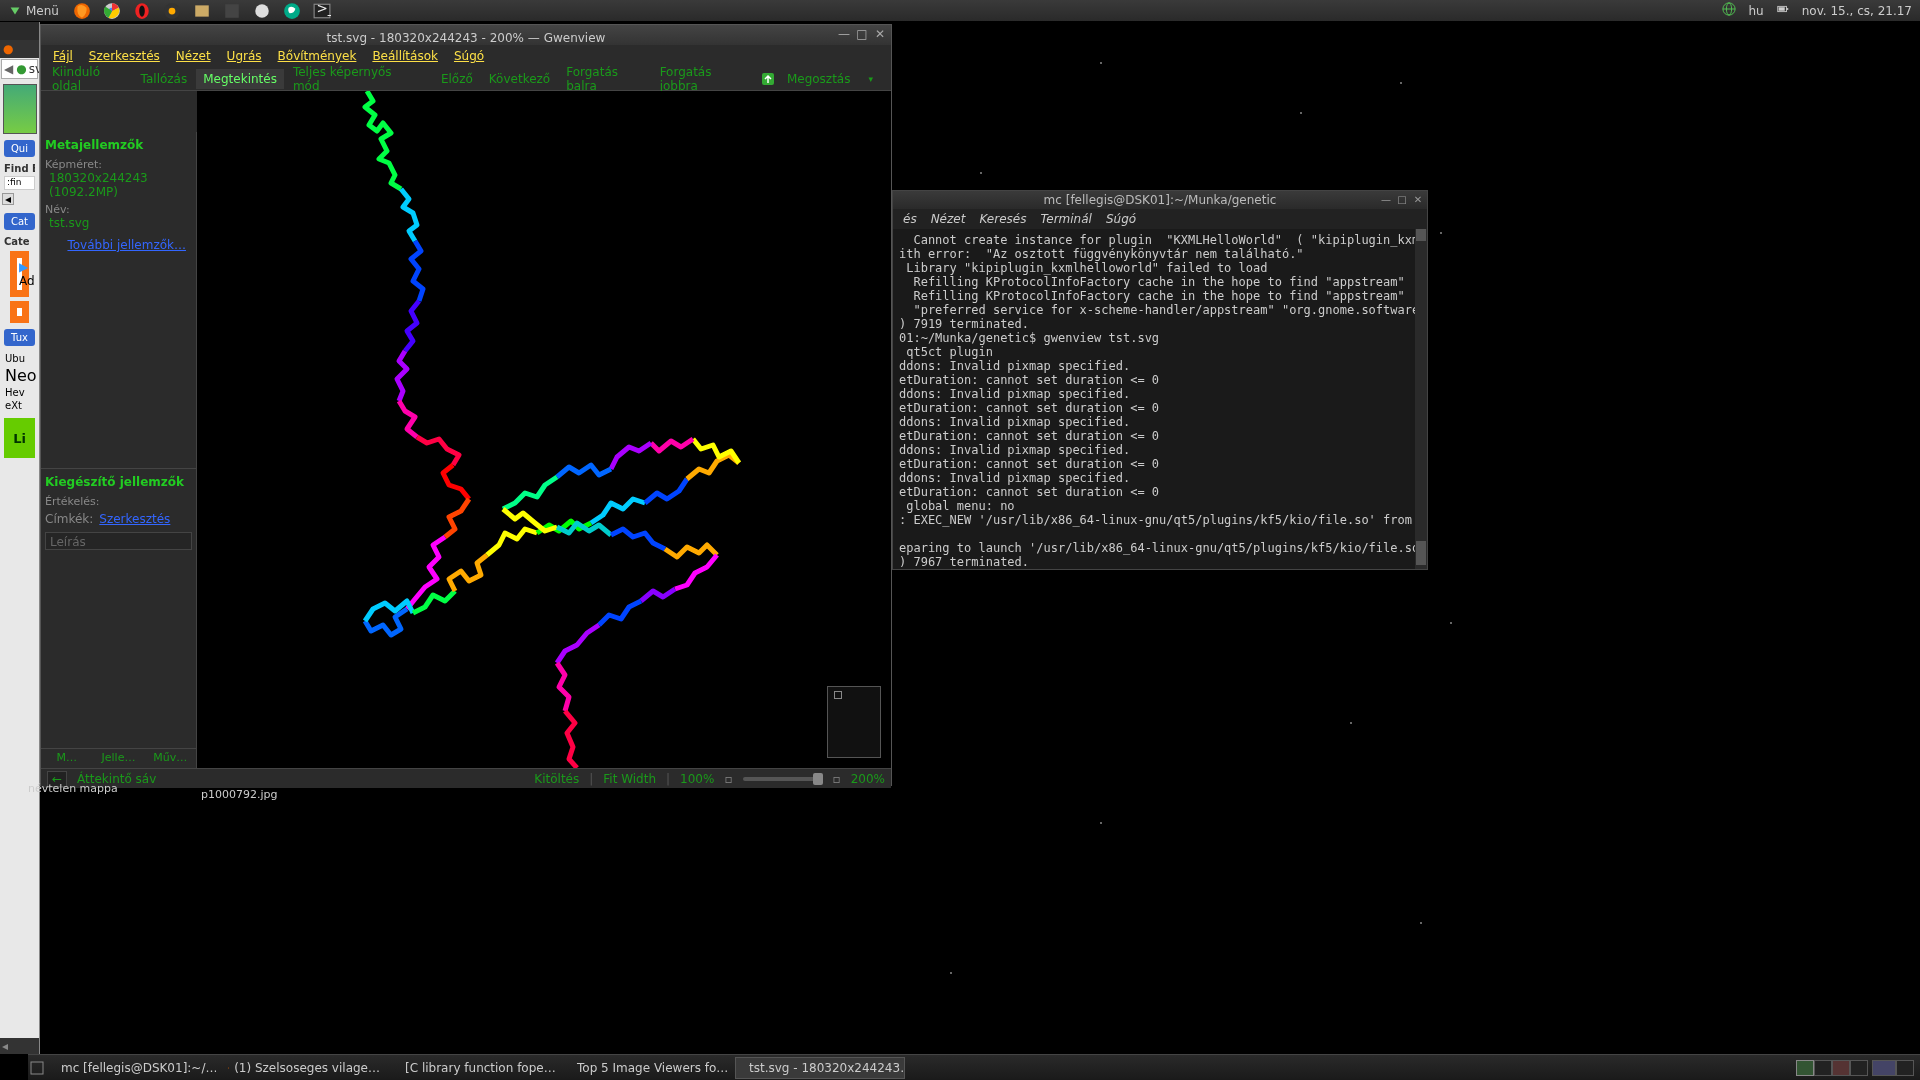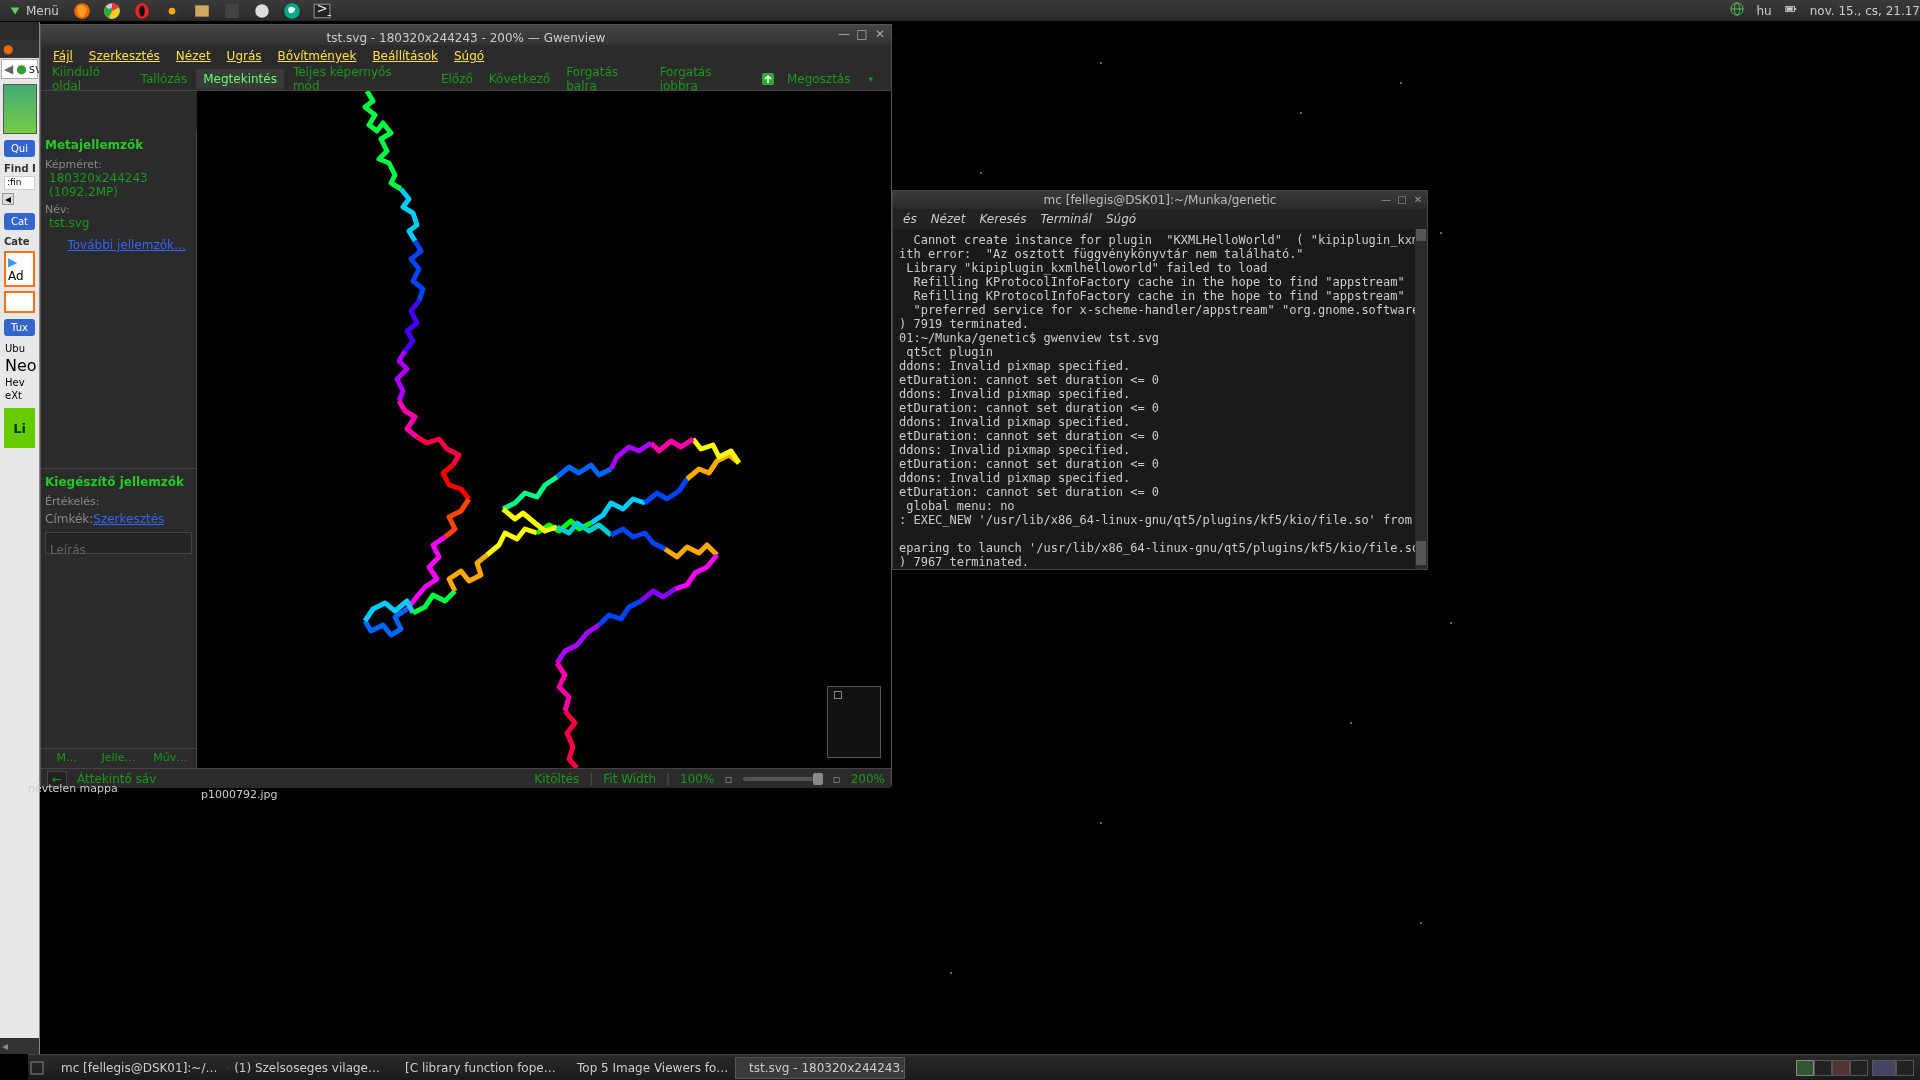--- a/index.html
+++ b/index.html
@@ -4,36 +4,36 @@
 <style>
 * { margin:0; padding:0; box-sizing:border-box; font-family:"DejaVu Sans",sans-serif; font-size:12px; }
 body { width:1920px; height:1080px; background:#000; position:relative; overflow:hidden; }
 
 
 #panel { position:absolute; top:0; left:0; right:0; height:22px; background:linear-gradient(#3a3a3a,#2a2a2a); display:flex; align-items:center; color:#ccc; border-bottom:1px solid #000; }
 #panel .menu-btn { display:flex; align-items:center; padding:0 8px; height:100%; }
 #panel .menu-btn svg { margin-right:4px; }
 #panel .tray-icons { display:flex; align-items:center; gap:12px; padding:0 6px; }
 #panel .tray-icons > span { display:flex; align-items:center; justify-content:center; width:18px; height:18px; }
-#panel .right { margin-left:auto; display:flex; align-items:center; gap:12px; padding-right:0; }
+#panel .right { margin-left:auto; display:flex; align-items:center; gap:12px; padding-right:8px; }
 
 
 #stars { position:absolute; top:22px; left:0; right:0; bottom:26px; background:#000; }
 #stars span { position:absolute; width:2px; height:2px; background:#888; border-radius:50%; }
 
 
 #browser { position:absolute; top:22px; left:0; width:40px; bottom:26px; background:#e8e8e8; border-right:1px solid #888; overflow:hidden; }
 #browser .tabrow { height:18px; background:#2a2a2a; }
 #browser .addr { height:20px; background:#fff; border:1px solid #aaa; margin:1px; display:flex; align-items:center; font-size:10px; padding-left:2px; color:#333;}
 #browser .col { padding:2px; }
 #browser .thumb { width:34px; height:50px; background:linear-gradient(#4a7,#7c4); margin:2px auto; border:1px solid #555;}
 #browser .btn { display:block; margin:6px 2px; padding:3px 2px; background:#36c; color:#fff; font-size:10px; border-radius:3px; text-align:center; overflow:hidden;}
 #browser .hd { font-size:10px; color:#333; font-weight:bold; margin:4px 2px 2px 2px; overflow:hidden; white-space:nowrap;}
 #browser .inp { border:1px solid #ccc; background:#fff; height:14px; margin:1px 2px; font-size:9px; padding-left:2px;}
-#browser .card { border:2px solid #f97316; background:#fff; margin:4px 2px; padding:2px; font-size:9px;}
+#browser .card { border:7px solid #f97316; background:#fff; margin:4px 8px; padding:2px; font-size:9px;}
 #browser .bigbtn { background:#6c0; height:40px; margin:6px 2px; display:flex; align-items:center; justify-content:center; font-weight:bold; color:#030; font-size:13px;}
 #browser .srow { height:16px; display:flex; align-items:center; font-size:9px; }
 #browser .bk { position:absolute; bottom:0; left:0; right:0; height:16px; background:#333; color:#ccc; font-size:9px; display:flex; align-items:center; }
 
 
 #gwen { position:absolute; top:24px; left:40px; width:852px; height:762px; background:#2b2b2b; border:1px solid #555; }
 #gwen .titlebar { height:20px; background:linear-gradient(#444,#333); display:flex; align-items:flex-end; justify-content:center; position:relative; color:#ccc; font-size:12px;}
 #gwen .titlebar .wbtns { position:absolute; right:4px; top:2px; display:flex; gap:4px;}
 #gwen .titlebar .wbtns span { width:14px; height:14px; display:flex; align-items:center; justify-content:center; color:#aaa; cursor:pointer;}
 #gwen .menubar { height:22px; display:flex; align-items:center; padding:0 6px; gap:4px; background:#2b2b2b;}
@@ -255,25 +255,25 @@
     <div class="sidebar">
       <div class="hd">Metajellemzők</div>
       <div class="lab">Képméret:</div>
       <div class="val">180320x244243 (1092.2MP)</div>
       <div class="lab">Név:</div>
       <div class="val">tst.svg</div>
       <div class="lnk">További jellemzők…</div>
       <div class="sec2">
         <div class="hd">Kiegészítő jellemzők</div>
         <div class="lab">Értékelés:</div>
-        <div class="lab" style="display:flex;gap:0;align-items:baseline">
+        <div class="lab" style="display:flex;gap:6px;align-items:baseline">
           <span>Címkék:</span>
           <span style="color:#36f;text-decoration:underline;cursor:pointer">Szerkesztés</span>
         </div>
-        <div style="margin-top:6px;border:1px solid #444;height:18px;padding:10px 4px;color:#666;background:#252525">Leírás</div>
+        <div style="margin-top:6px;border:1px solid #444;height:18px;padding:2px 4px;color:#666;background:#252525">Leírás</div>
       </div>
       <div class="tabs">
         <span>M…</span>
         <span>Jelle…</span>
         <span>Műv…</span>
       </div>
     </div>
     <div class="canvas">
       <svg width="696" height="677" style="position:absolute;top:0;left:0">
         <g stroke-width="5" fill="none" stroke-linejoin="round">

